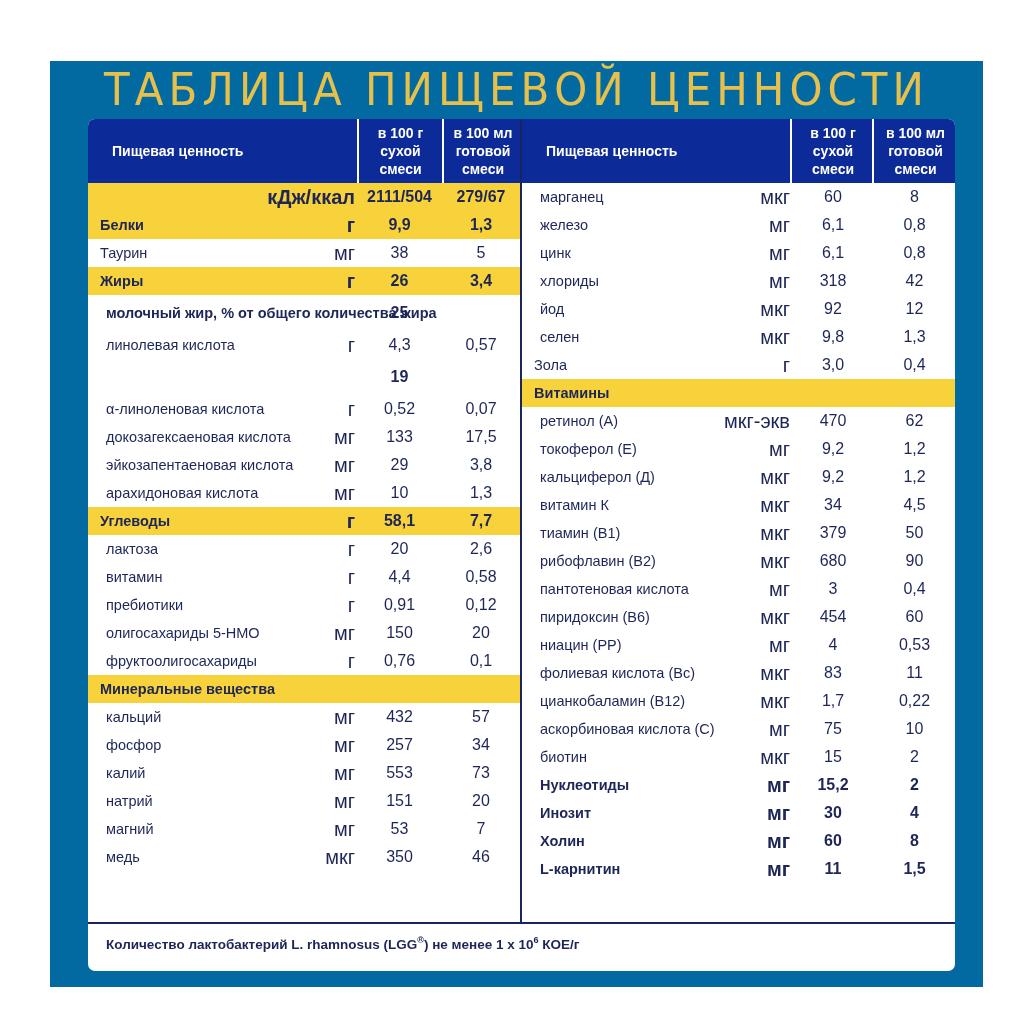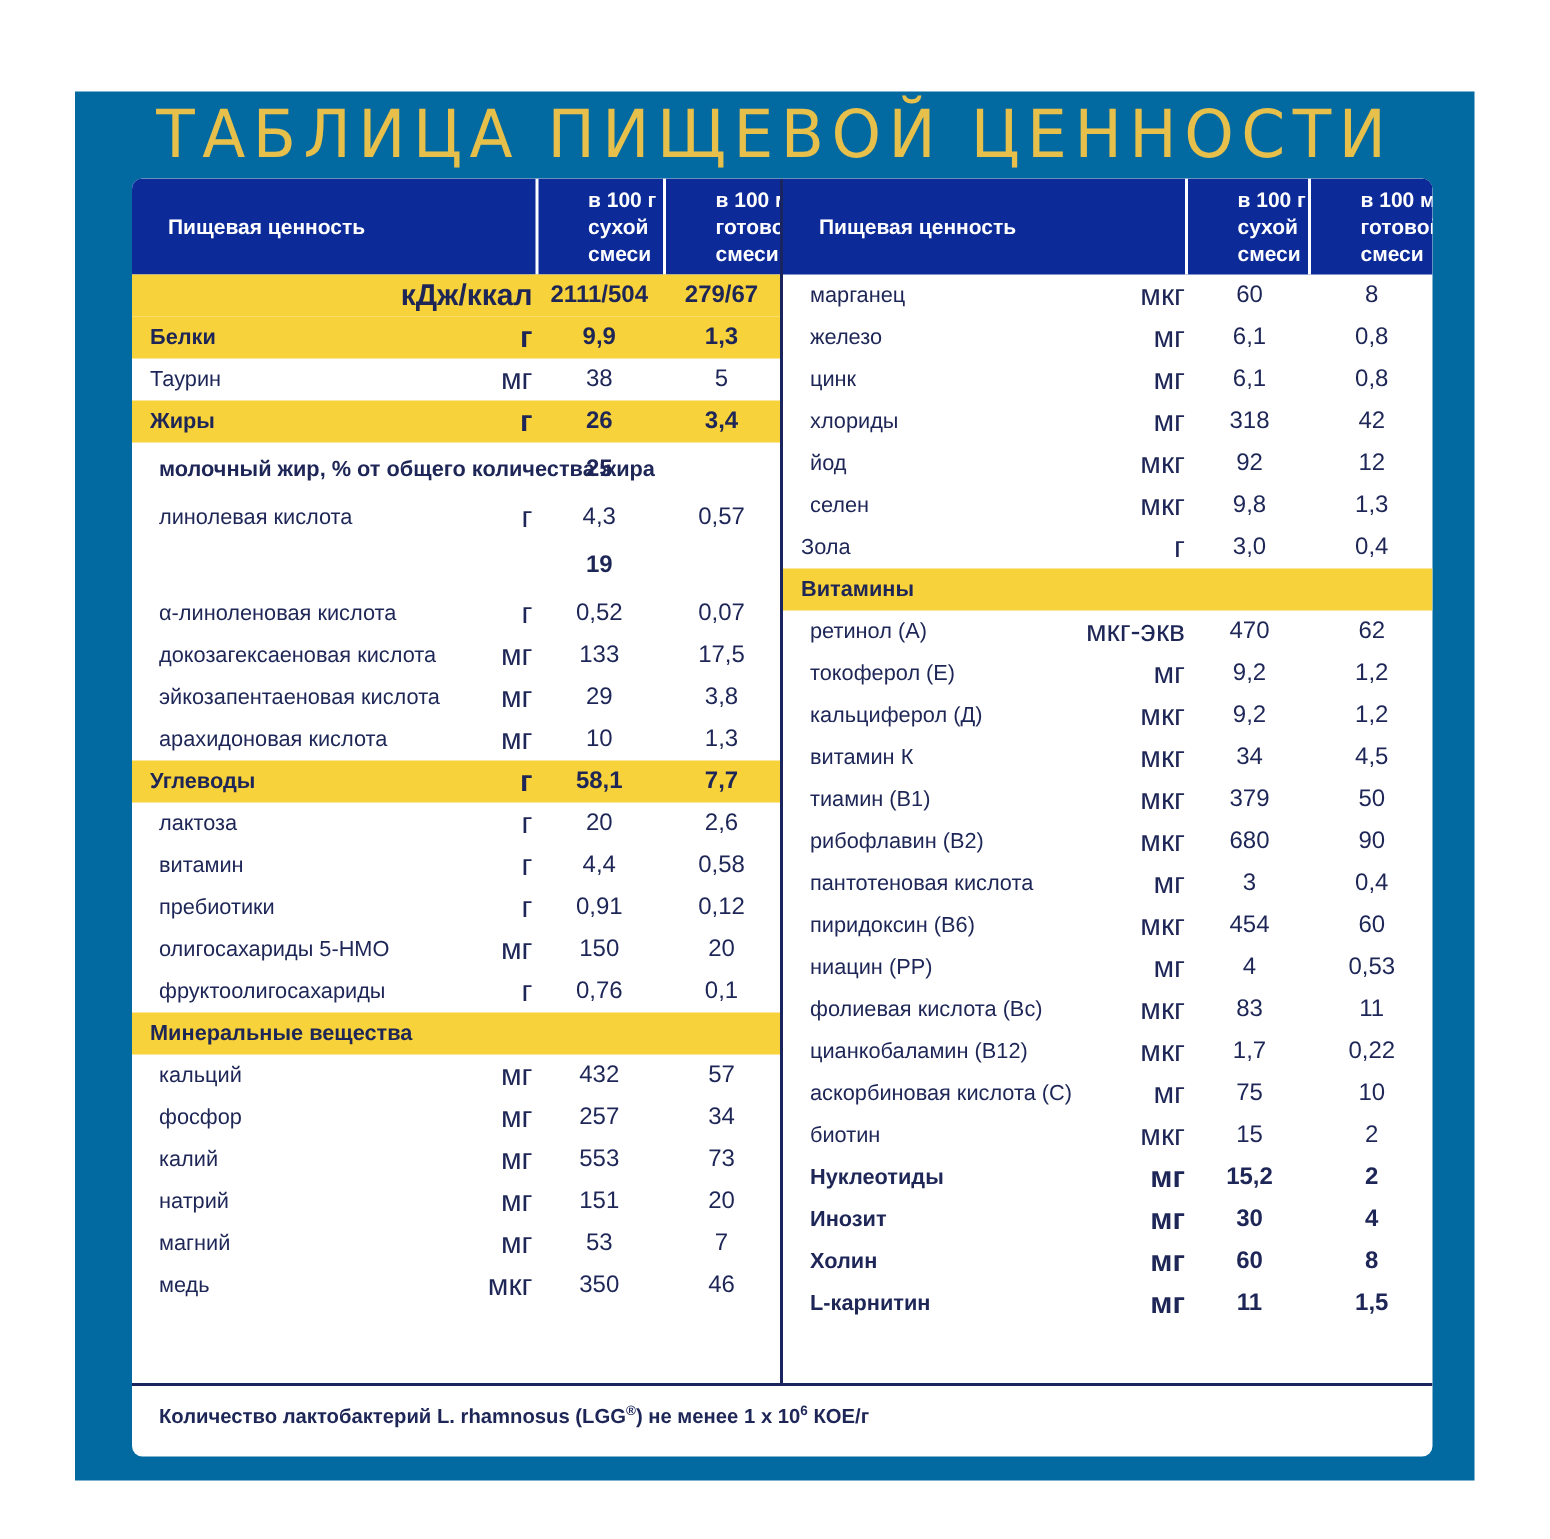--- a/index.html
+++ b/index.html
@@ -7,21 +7,21 @@
   .panel{position:absolute;left:50px;top:50px;width:933px;height:926px;background:#0369a1;margin-top:11px;}
   .title{position:absolute;left:0;top:4px;width:933px;text-align:center;font-family:"DejaVu Sans",sans-serif;font-size:42px;letter-spacing:5px;color:#e6c04a;font-weight:normal;transform:scaleY(1.05);}
   .card{position:absolute;left:38px;top:58px;width:867px;height:852px;background:#ffffff;border-radius:7px;overflow:hidden;}
   .half{position:absolute;top:0;height:803px;}
   .half.left{left:0;width:432px;}
   .half.right{left:434px;width:433px;}
   .vsep{position:absolute;left:432px;top:0;width:2px;height:803px;background:#1a2560;}
   .hdr{position:absolute;top:0;left:0;height:64px;background:#0c2a98;width:100%;}
   .hdr .c{position:absolute;top:0;height:64px;color:#fff;font-size:14px;font-weight:bold;display:flex;align-items:center;}
   .hdr .c.name{left:24px;}
-  .hdr .c.v{justify-content:center;text-align:left;line-height:18px;border-left:2px solid #ffffff;padding-left:33px;}
+  .hdr .c.v{justify-content:center;text-align:center;line-height:18px;border-left:2px solid #ffffff;}
   .rows{position:absolute;top:64px;left:0;width:100%;}
   .row{position:relative;height:28px;font-size:15px;color:#1d2656;}
   .row.tall{height:36px;font-weight:bold;}
   .row.sec{background:#f8d23a;font-weight:bold;}
   .row .nm{position:absolute;left:18px;top:0;height:100%;display:flex;align-items:center;line-height:17px;font-size:14.5px;}
   .row.sec .nm,.row.top .nm{left:12px;}
   .row.bold{font-weight:bold;}
   .row .un{position:absolute;top:0;height:100%;display:flex;align-items:center;justify-content:flex-end;font-size:20px;}
   .row .v1,.row .v2{position:absolute;top:0;height:100%;display:flex;align-items:center;justify-content:center;font-size:16px;}
   .left .row .un{right:165px;width:100px;}

